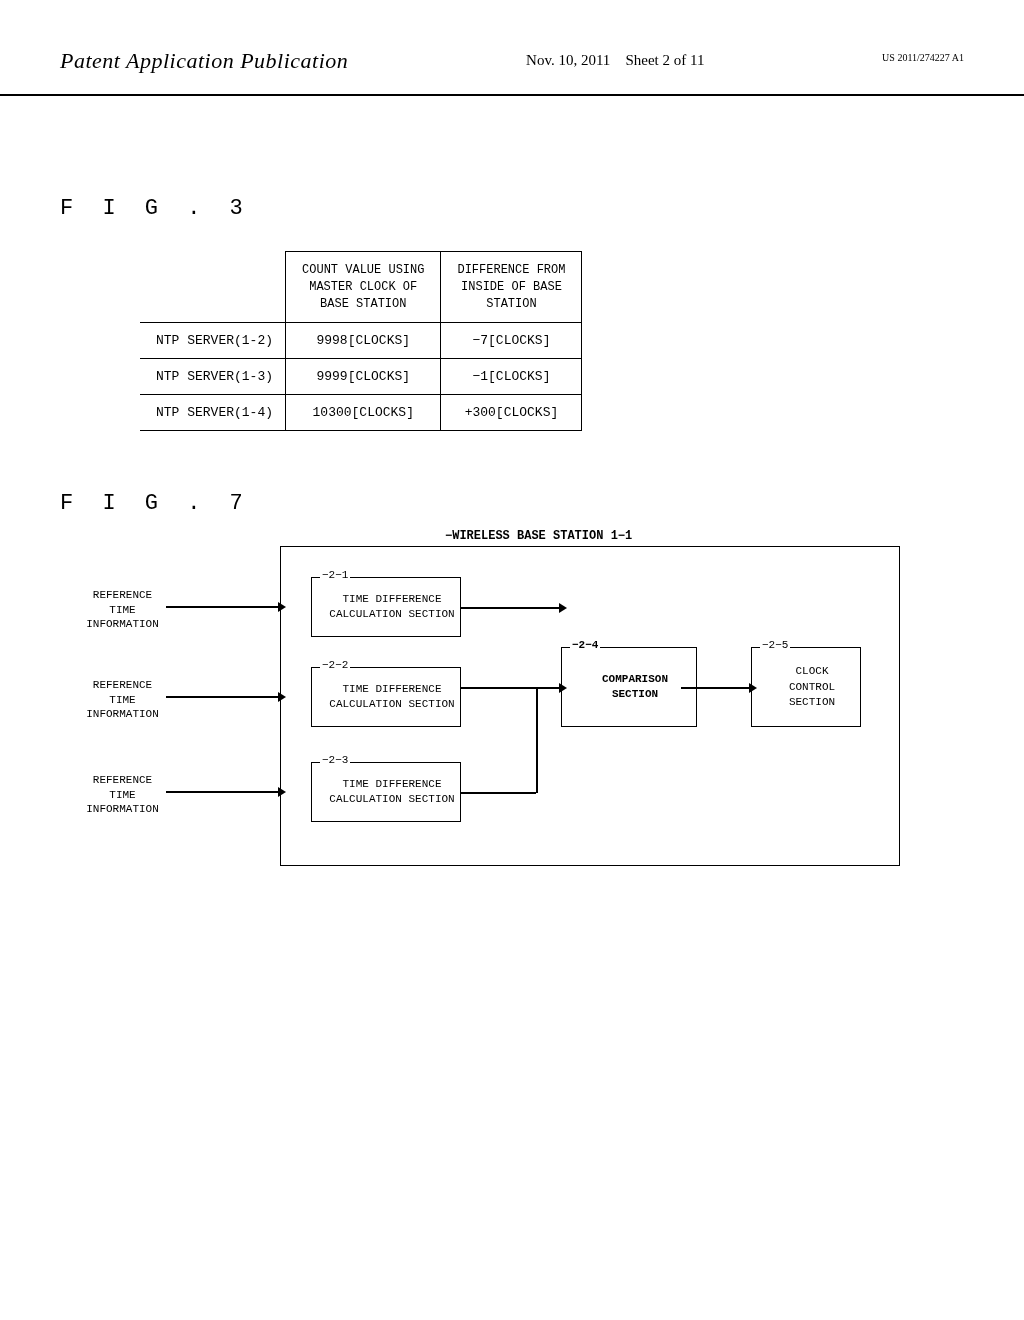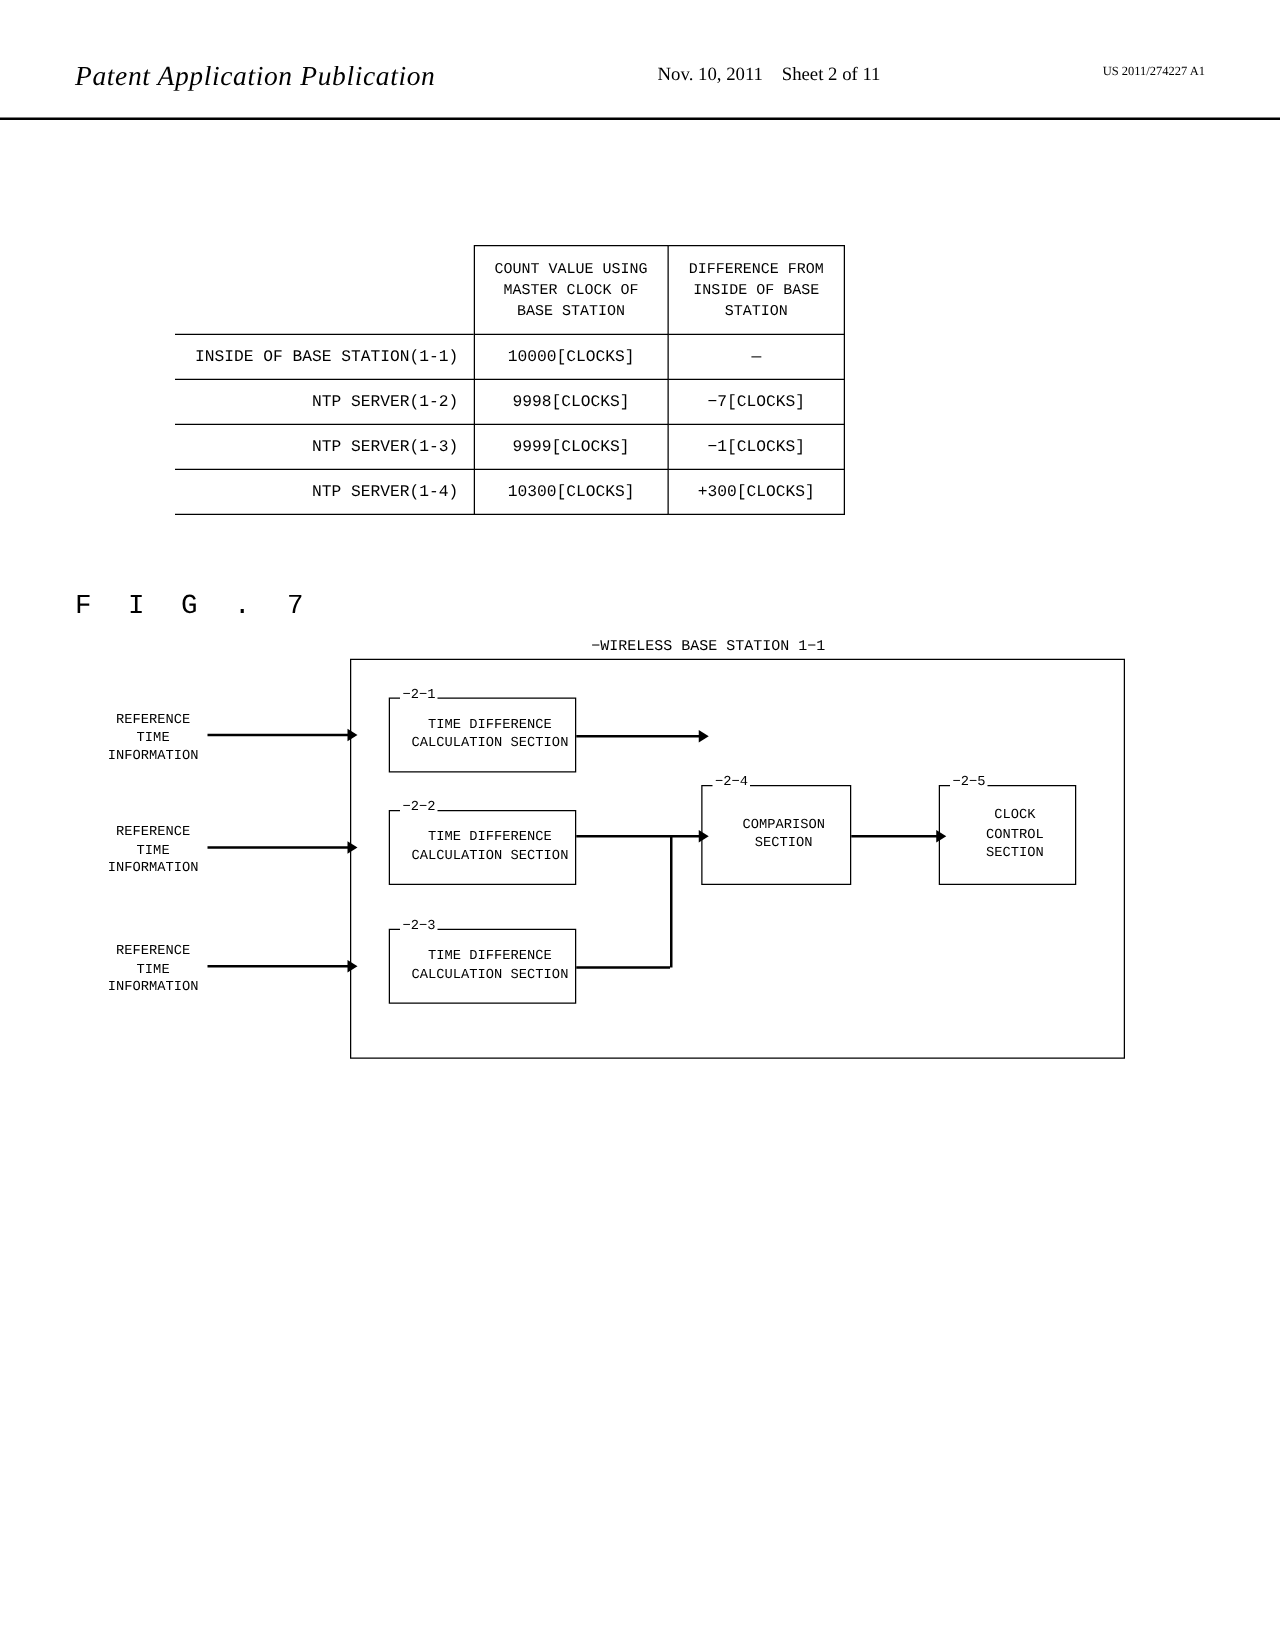--- a/index.html
+++ b/index.html
@@ -131,22 +131,23 @@
     }
     .box-tdc-3 {
       left: 30px;
       top: 215px;
       width: 150px;
       height: 60px;
     }
     .box-comparison {
       left: 280px;
       top: 100px;
-      width: 120px;
+      width: 136px;
       height: 80px;
+      font-weight: bold;
     }
     .box-clock {
       left: 470px;
       top: 100px;
       width: 110px;
       height: 80px;
     }
 
     
     .left-label {
@@ -188,36 +189,32 @@
   <div class="header-center">
     <span>Nov. 10, 2011</span>&nbsp;&nbsp;&nbsp;
     <span>Sheet 2 of 11</span>
   </div>
   <div class="header-right">US 2011/274227 A1</div>
 </div>
 
 <div class="page-content">
 
   <div style="margin-top: 60px; margin-bottom: 40px;">
+    <div class="fig-label">F I G .   3</div>
 
     <table class="data-table">
       <thead>
         <tr>
           <th style="border:none; border-right: 1.5px solid #000;"></th>
           <th>COUNT VALUE USING<br>MASTER CLOCK OF<br>BASE STATION</th>
           <th>DIFFERENCE FROM<br>INSIDE OF BASE<br>STATION</th>
         </tr>
       </thead>
       <tbody>
         <tr>
-          <td class="row-label">INSIDE OF BASE STATION(1-1)</td>
-          <td>10000[CLOCKS]</td>
-          <td>—</td>
-        </tr>
-        <tr>
           <td class="row-label">NTP  SERVER(1-2)</td>
           <td>9998[CLOCKS]</td>
           <td>−7[CLOCKS]</td>
         </tr>
         <tr>
           <td class="row-label">NTP  SERVER(1-3)</td>
           <td>9999[CLOCKS]</td>
           <td>−1[CLOCKS]</td>
         </tr>
         <tr>
@@ -239,21 +236,21 @@
       <div class="left-label left-label-3">REFERENCE TIME<br>INFORMATION</div>
 
       <div class="arrow arrow-h arrow-tip-right" style="left:86px; top:60px; width:114px;"></div>
 
       <div class="arrow arrow-h arrow-tip-right" style="left:86px; top:150px; width:114px;"></div>
 
       <div class="arrow arrow-h arrow-tip-right" style="left:86px; top:245px; width:114px;"></div>
 
       <div class="outer-box">
 
-        <div style="position:absolute; top:-18px; left:192px; font-size:12px; font-family:'Courier New',Courier,monospace; white-space:nowrap;">−WIRELESS BASE STATION 1−1</div>
+        <div style="position:absolute; top:-18px; left:164px; font-size:12px; font-family:'Courier New',Courier,monospace; white-space:nowrap;font-weight:bold;">−WIRELESS BASE STATION 1−1</div>
 
         <div class="inner-box box-tdc-1">
           <div style="position:absolute; top:-10px; left:8px; font-size:11px; background:#fff; padding:0 2px;">−2−1</div>
           <span>TIME DIFFERENCE<br>CALCULATION SECTION</span>
         </div>
 
         <div class="inner-box box-tdc-2">
           <div style="position:absolute; top:-10px; left:8px; font-size:11px; background:#fff; padding:0 2px;">−2−2</div>
           <span>TIME DIFFERENCE<br>CALCULATION SECTION</span>
         </div>

